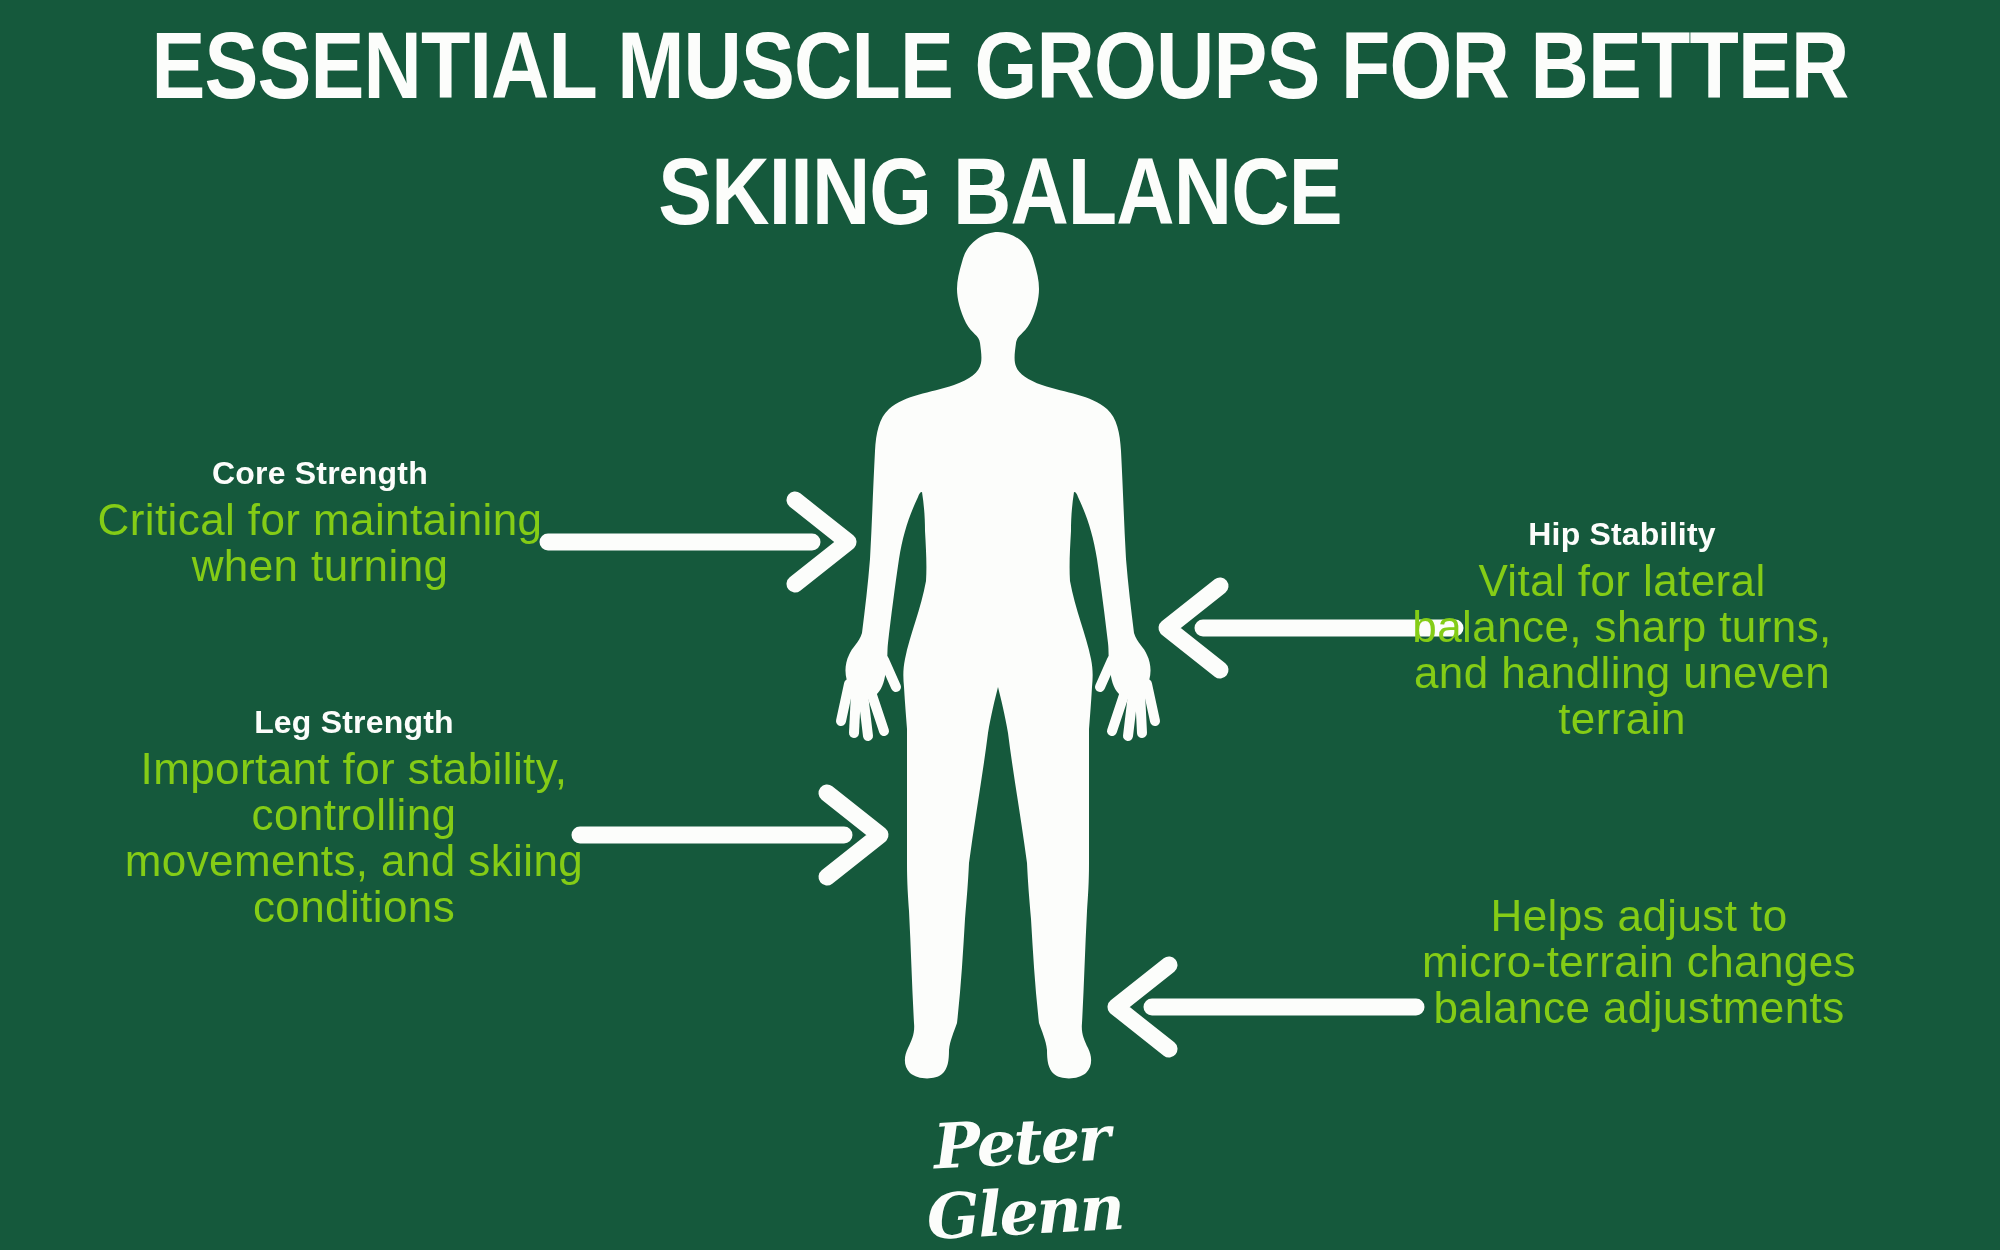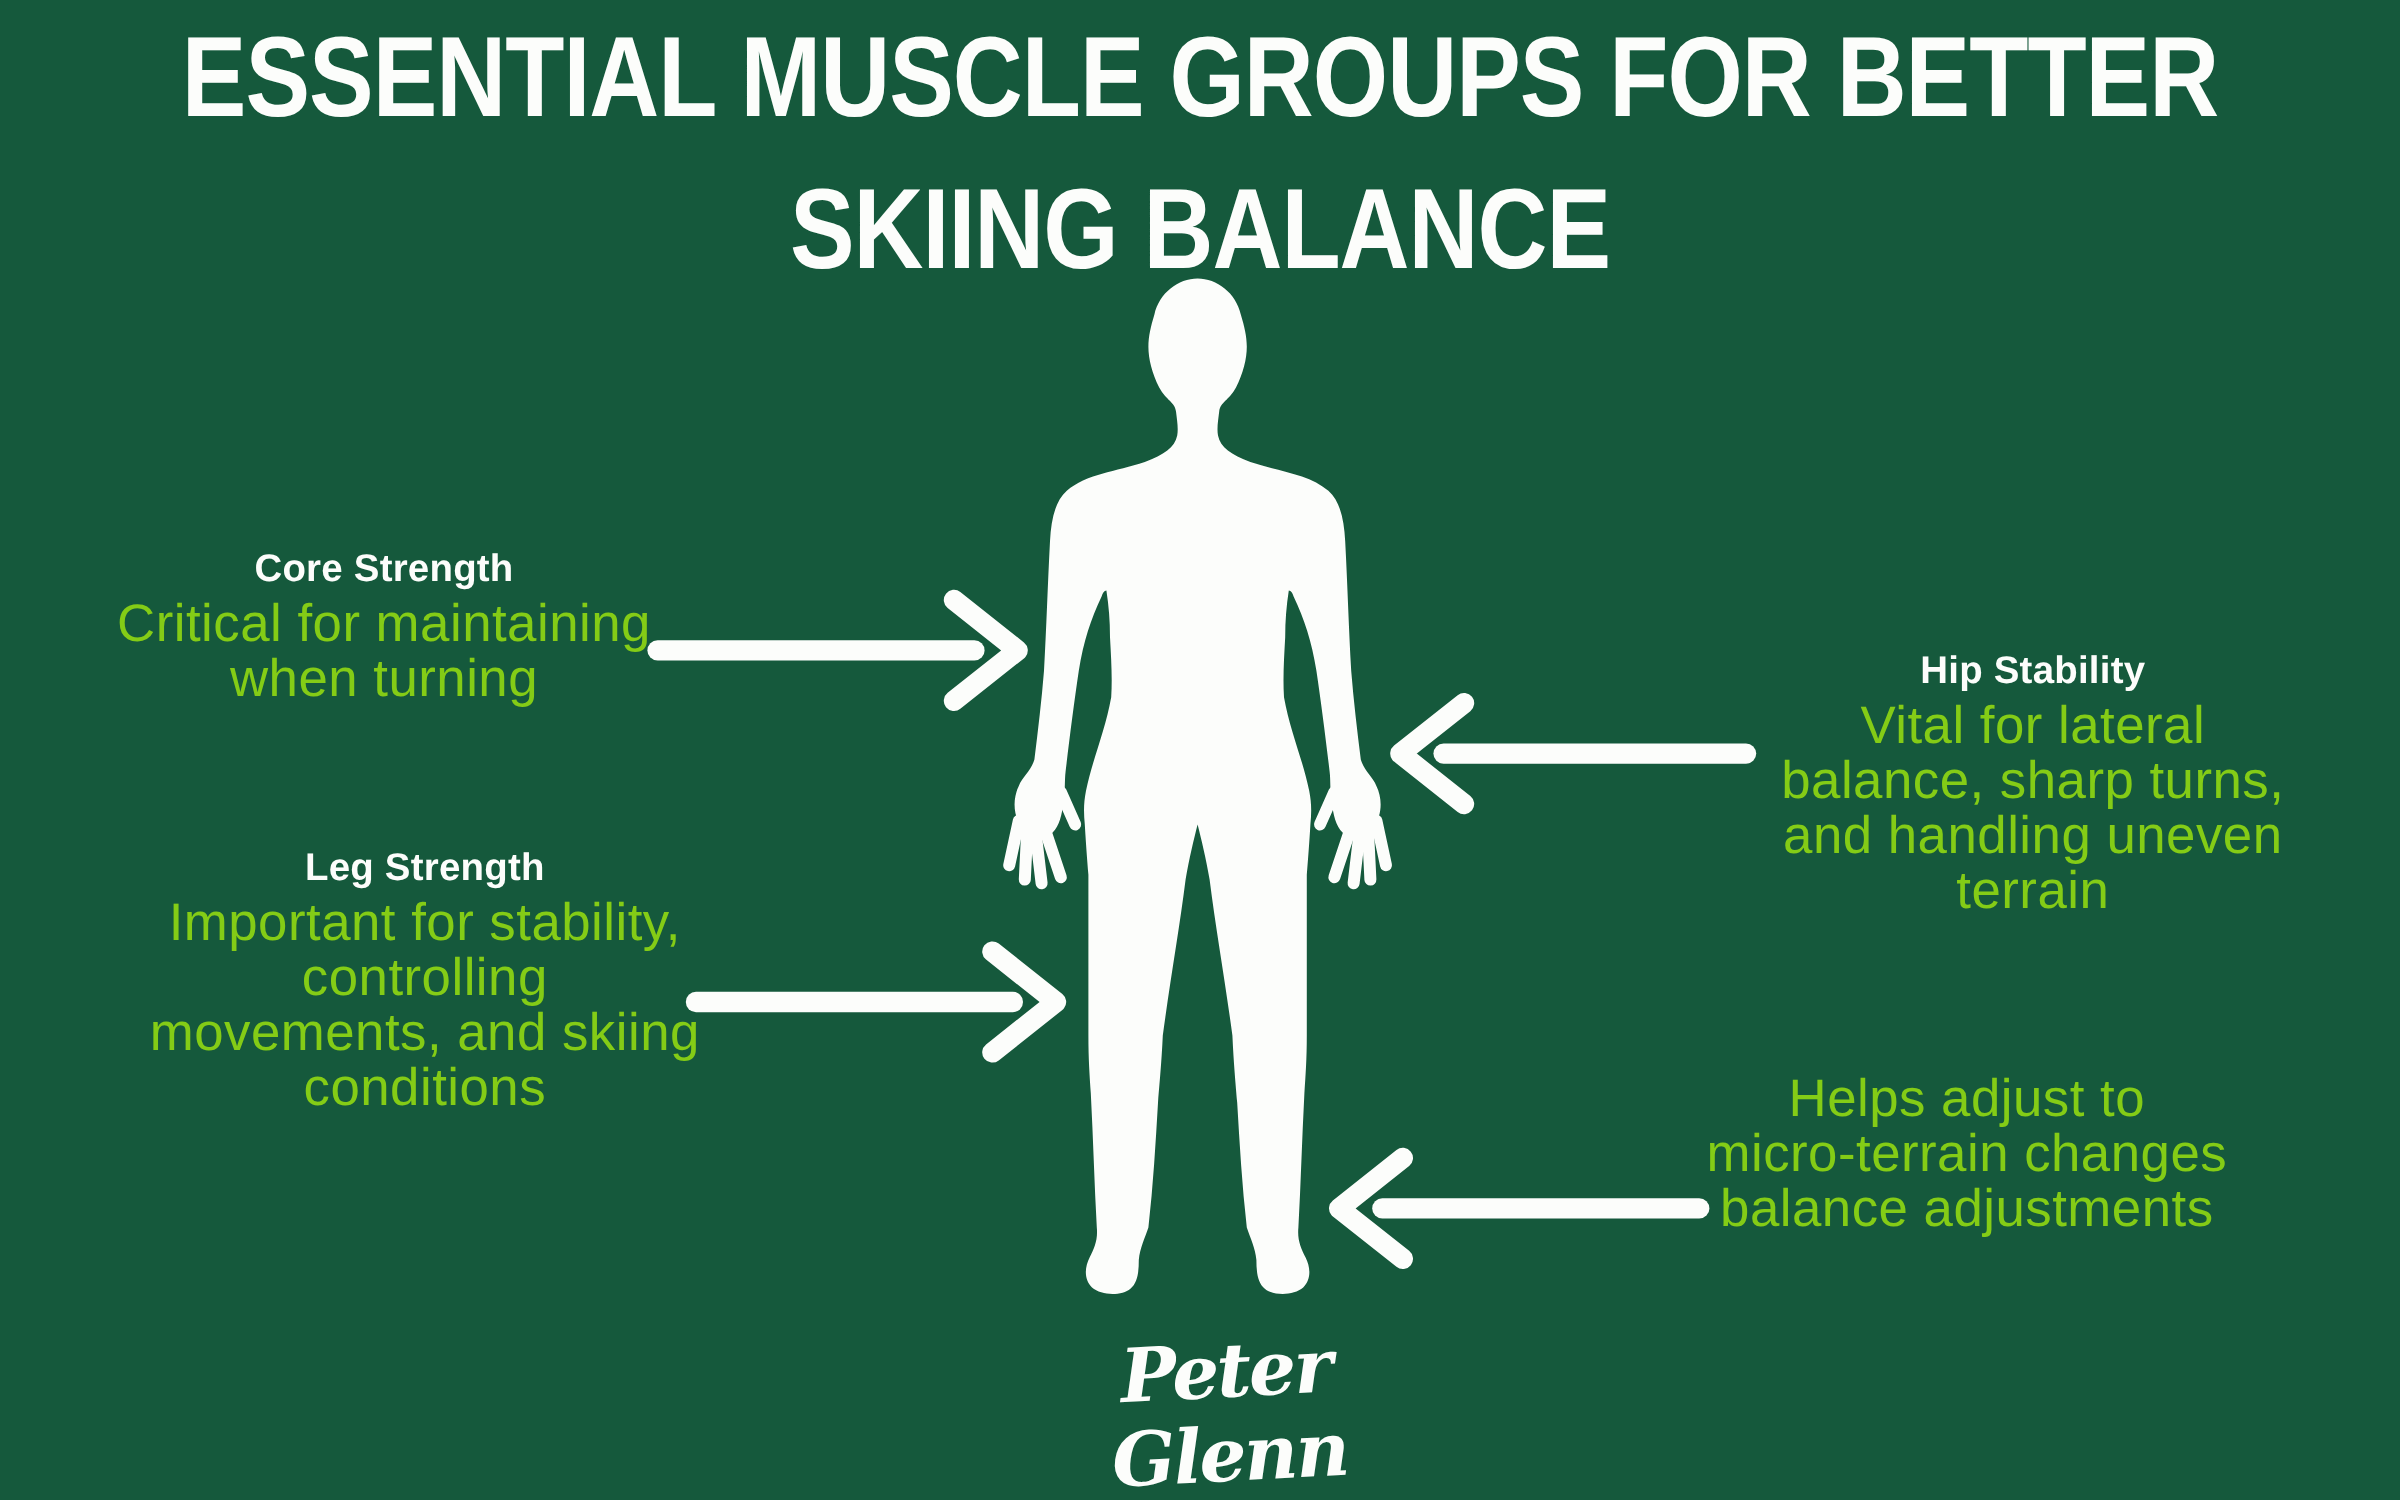--- a/index.html
+++ b/index.html
@@ -39,21 +39,21 @@
   .note .body-line{
     display:block;
     font-weight:400;
     font-size:44px;
     line-height:46px;
     letter-spacing:0.4px;
     color:#84cc16;
   }
   .note-core{left:70px;top:449px;}
   .note-leg{left:104px;top:698px;}
-  .note-hip{left:1444px;top:510px;margin-top:24px;}
+  .note-hip{left:1372px;top:510px;}
   .note-ankle{left:1389px;top:893px;}
   
   .figure-svg{position:absolute;left:828px;top:228px;}
   .arrows-svg{position:absolute;left:0;top:0;}
   
   .logo{
     position:absolute;
     left:843px;top:1108px;
     width:360px;
     text-align:center;

